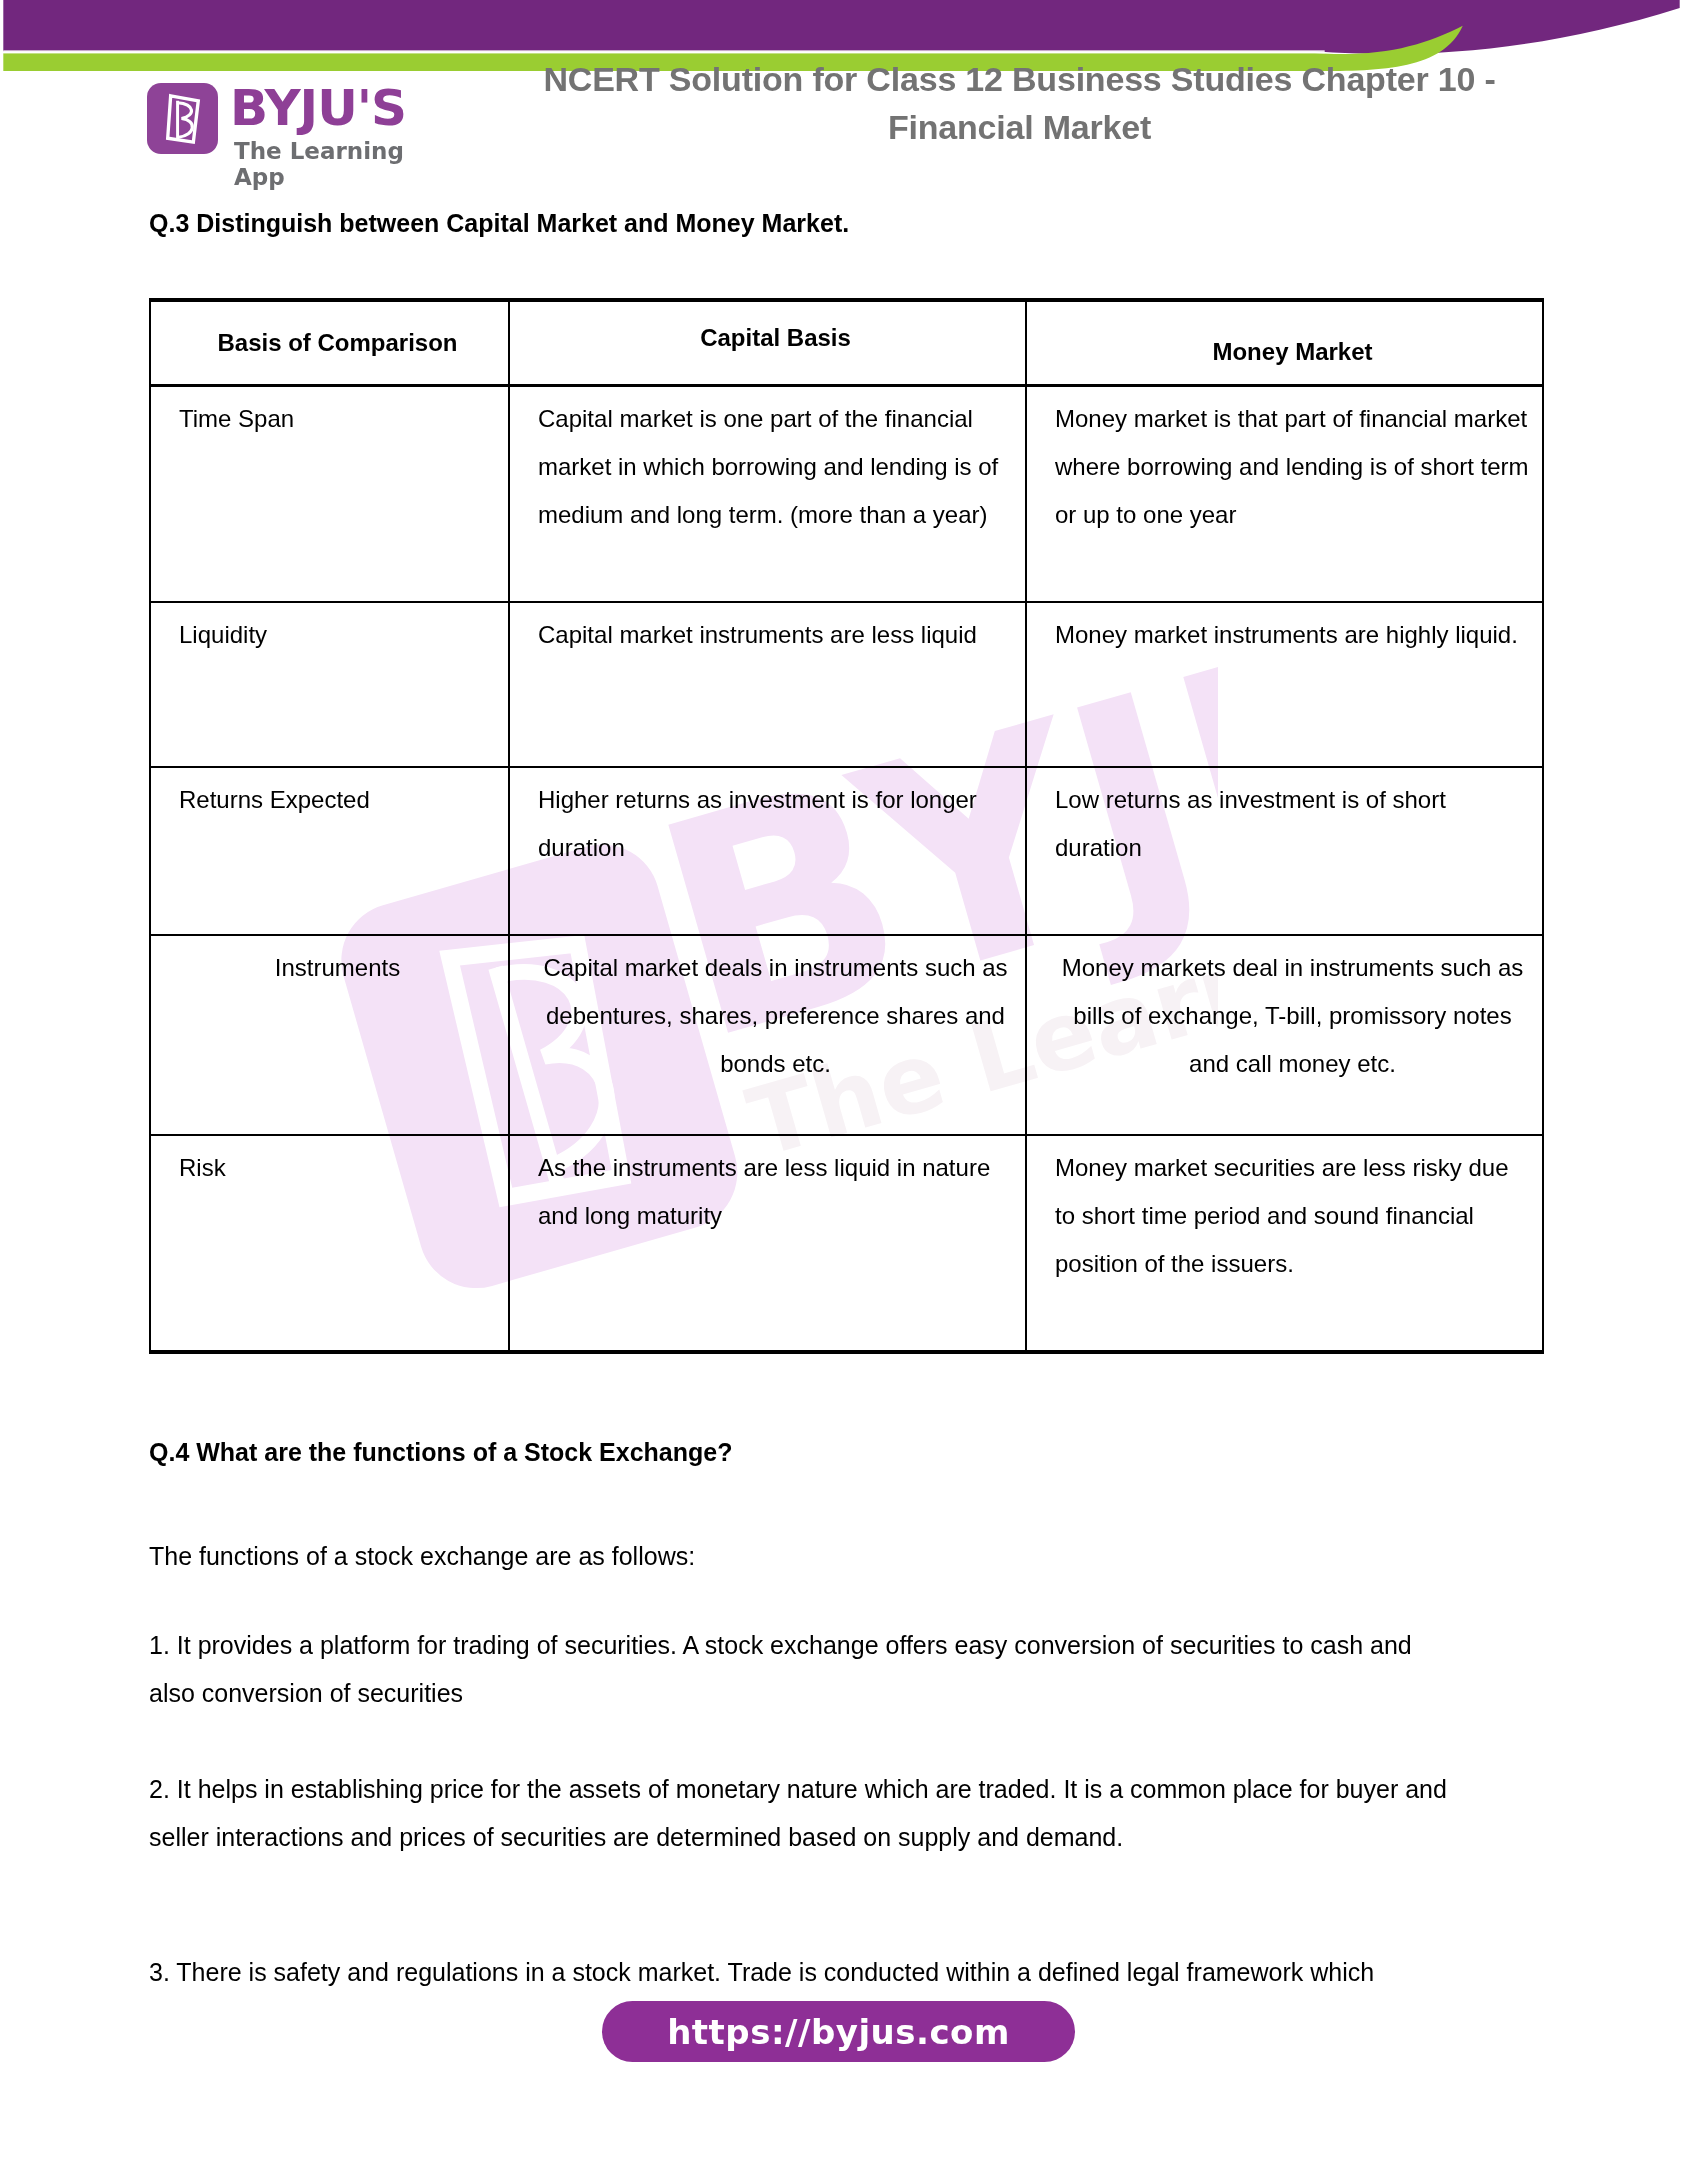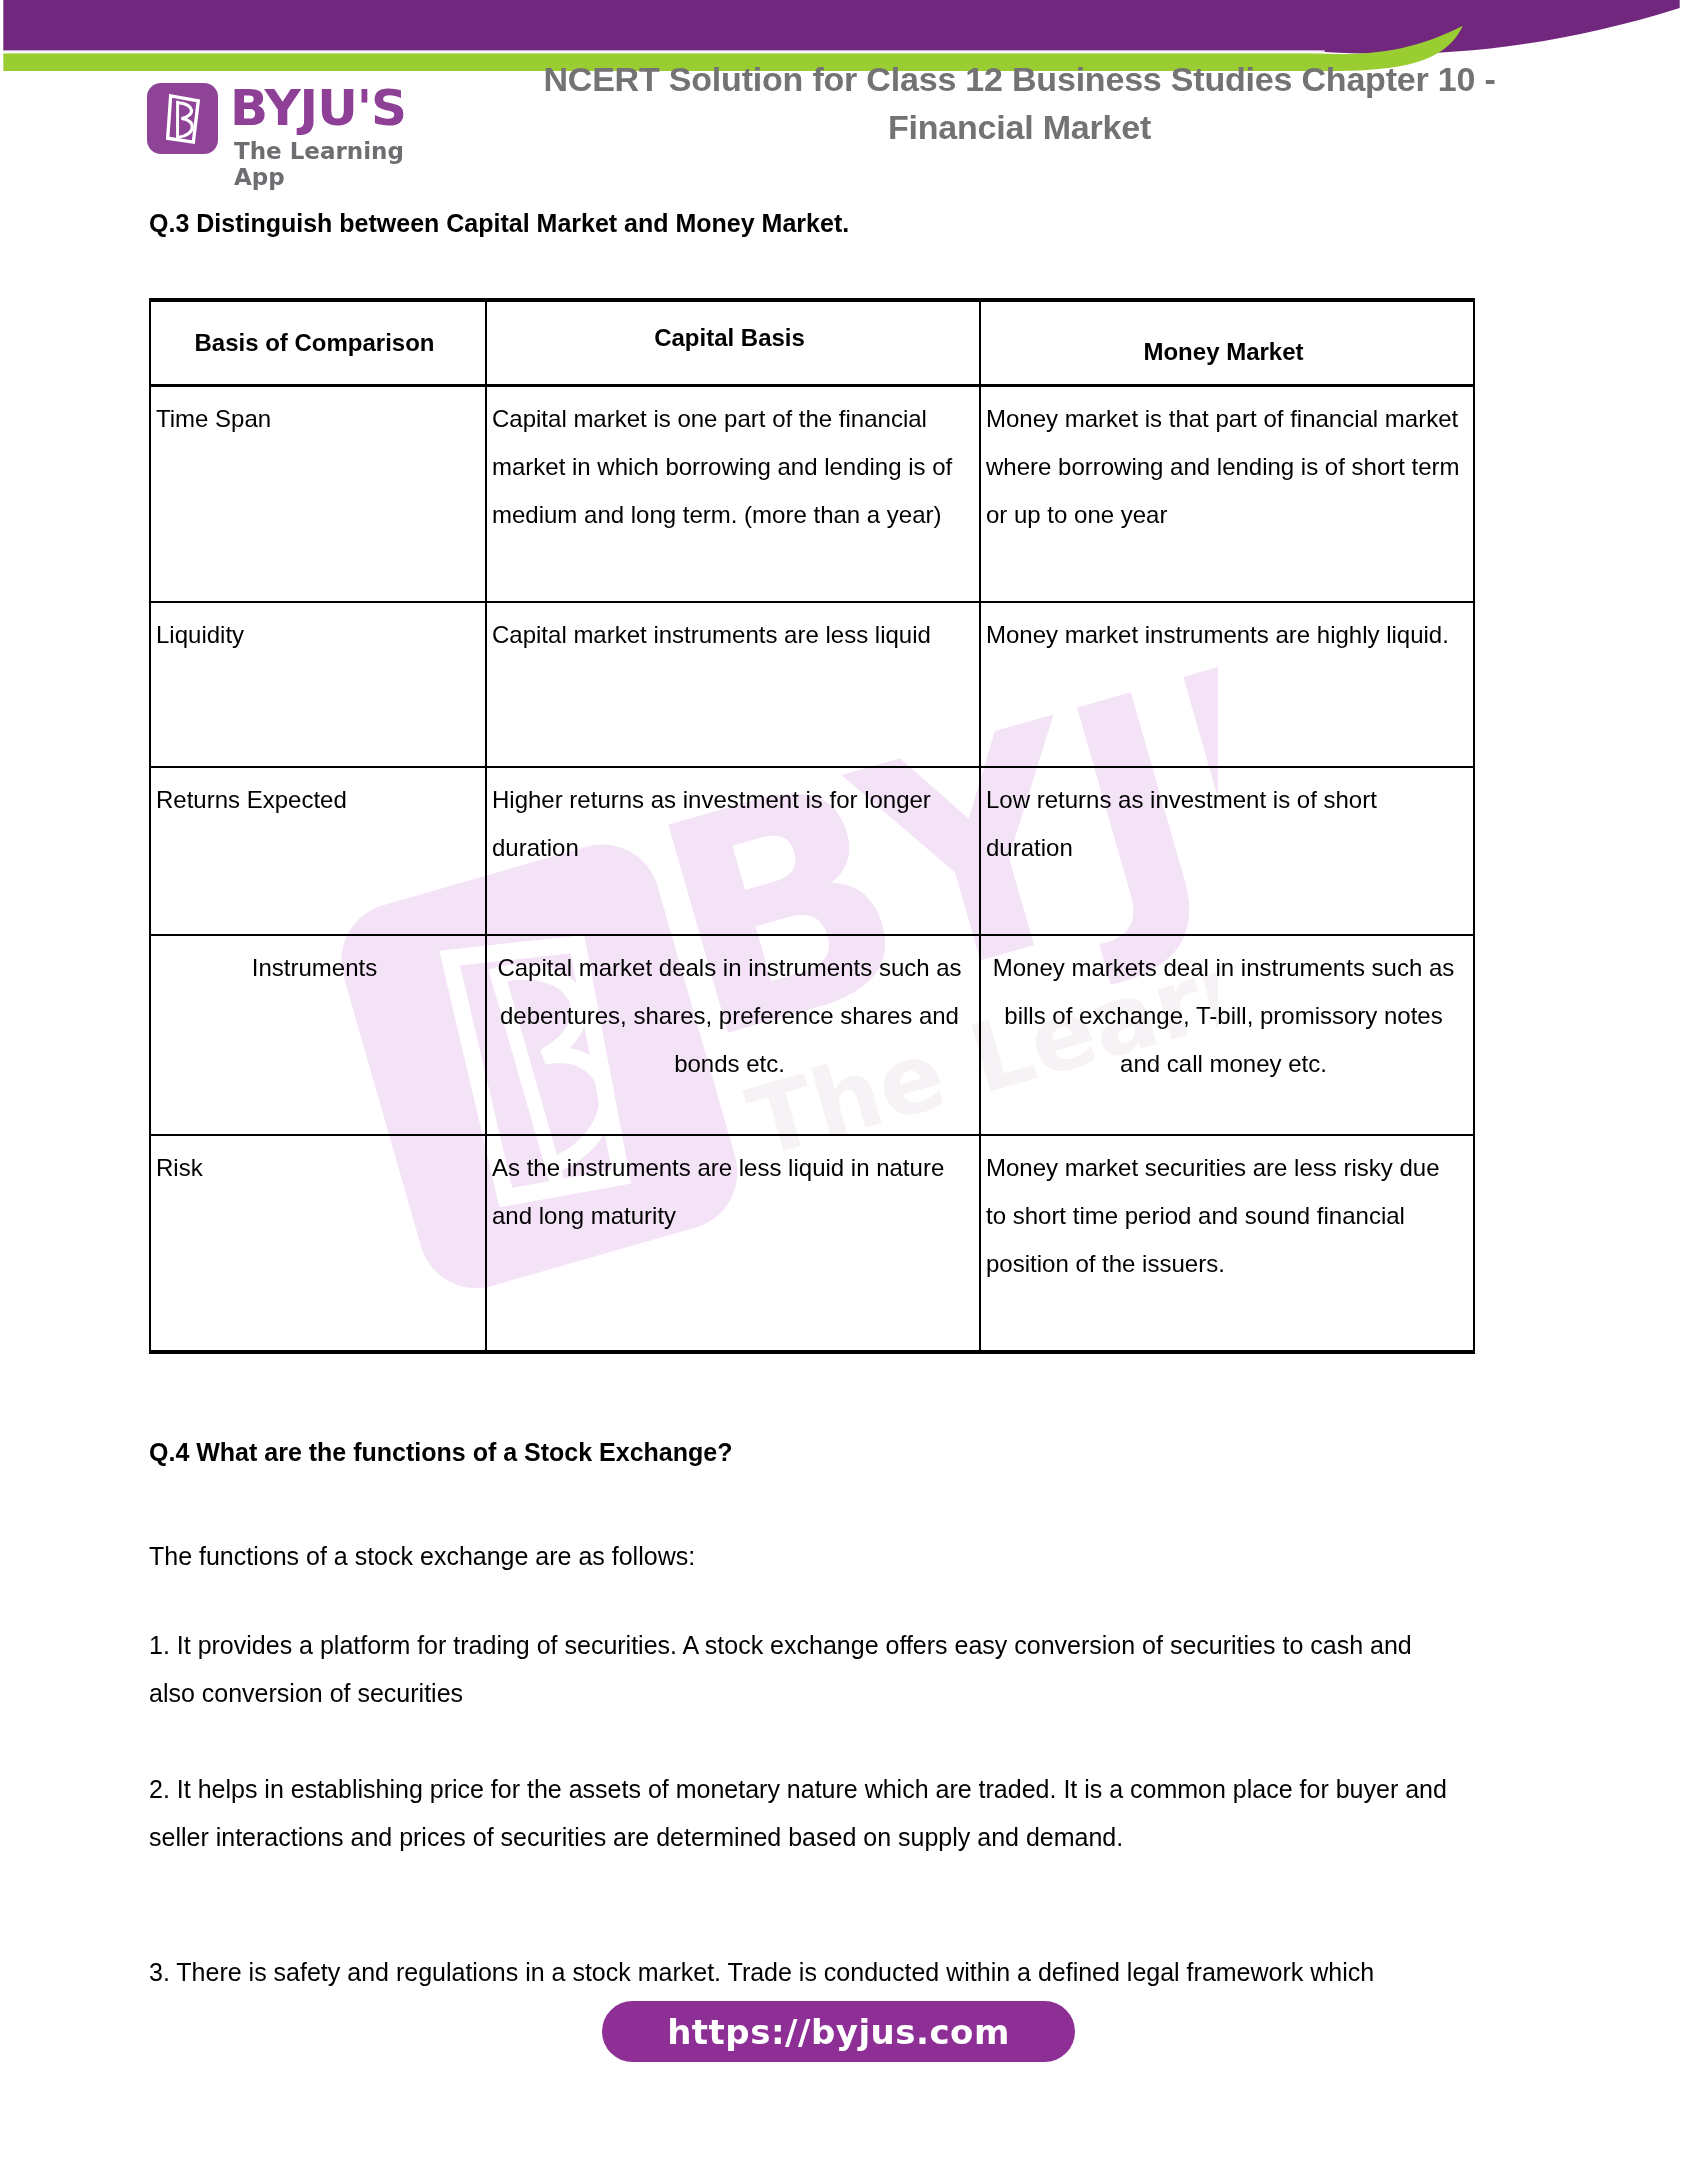--- a/index.html
+++ b/index.html
@@ -120,21 +120,21 @@
     left: 149px;
     top: 298px;
     width: 1269px;
     border-collapse: collapse;
     table-layout: fixed;
     background: transparent;
   }
   .cmp-table td {
     border: 2px solid #000;
     vertical-align: top;
-    padding: 8px 12px 8px 5px;
+    padding: 8px 12px 8px 28px;
     font-size: 24px;
     line-height: 48px;
     color: #000;
     background: transparent;
   }
   .cmp-table .c0 { width: 317px; }
   .cmp-table .c1 { width: 475px; }
   .cmp-table .c2 { width: 475px; }
 
   .cmp-table thead td {

